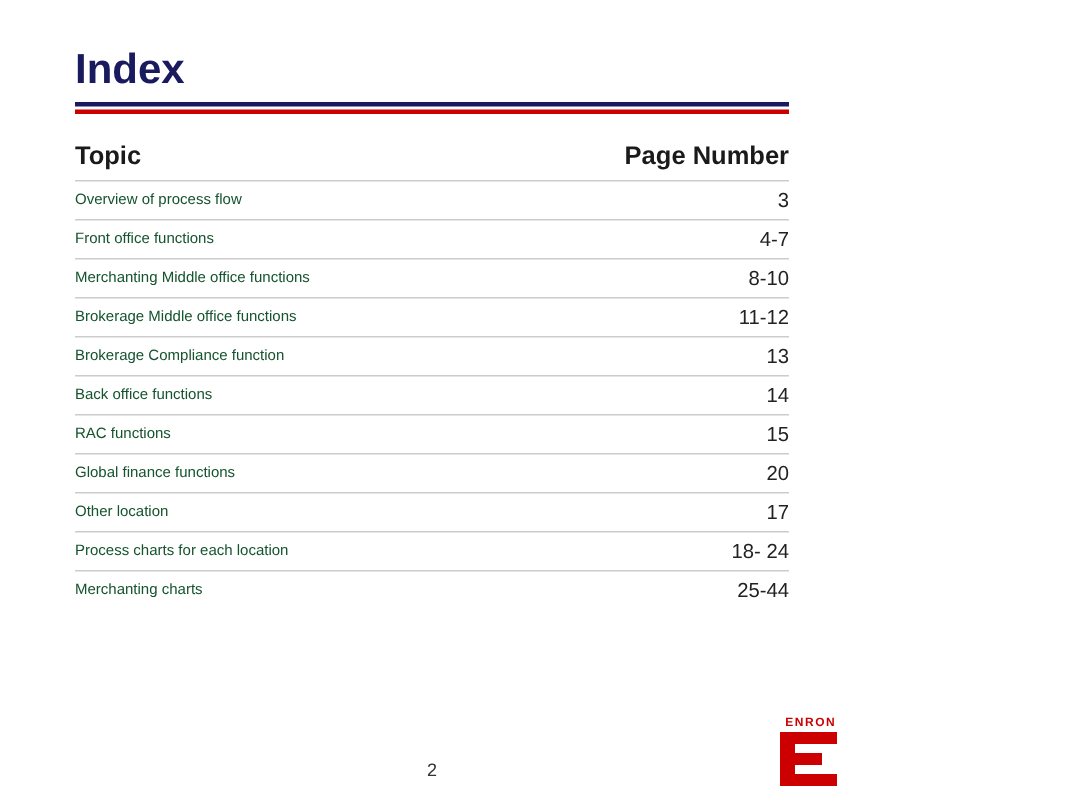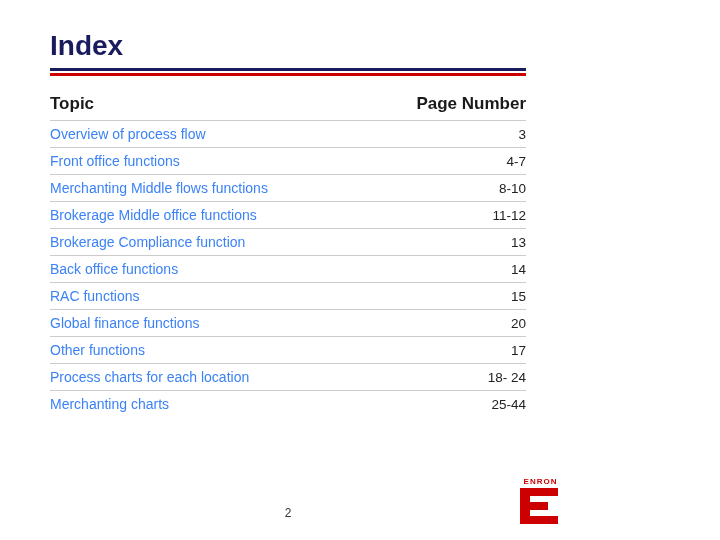--- a/index.html
+++ b/index.html
@@ -65,22 +65,22 @@
 
     .table-row {
       display: flex;
       justify-content: space-between;
       align-items: center;
       padding: 5px 0;
       border-top: 1px solid #cccccc;
     }
 
     .row-topic {
-      font-size: 14px;
-      color: #3b82f6;
+      font-size: 10px;
+      color: #14532d;
     }
 
     .row-page {
       font-size: 13.5px;
       color: #222222;
       min-width: 60px;
       text-align: right;
     }
 
     .page-number-bottom {
@@ -127,21 +127,21 @@
     <div id="rows-container">
         <div class="table-row">
           <span class="row-topic">Overview of process flow</span>
           <span class="row-page">3</span>
         </div>
         <div class="table-row">
           <span class="row-topic">Front office functions</span>
           <span class="row-page">4-7</span>
         </div>
         <div class="table-row">
-          <span class="row-topic">Merchanting Middle flows functions</span>
+          <span class="row-topic">Merchanting Middle office functions</span>
           <span class="row-page">8-10</span>
         </div>
         <div class="table-row">
           <span class="row-topic">Brokerage Middle office functions</span>
           <span class="row-page">11-12</span>
         </div>
         <div class="table-row">
           <span class="row-topic">Brokerage Compliance function</span>
           <span class="row-page">13</span>
         </div>
@@ -151,21 +151,21 @@
         </div>
         <div class="table-row">
           <span class="row-topic">RAC functions</span>
           <span class="row-page">15</span>
         </div>
         <div class="table-row">
           <span class="row-topic">Global finance functions</span>
           <span class="row-page">20</span>
         </div>
         <div class="table-row">
-          <span class="row-topic">Other functions</span>
+          <span class="row-topic">Other location</span>
           <span class="row-page">17</span>
         </div>
         <div class="table-row">
           <span class="row-topic">Process charts for each location</span>
           <span class="row-page">18- 24</span>
         </div>
         <div class="table-row">
           <span class="row-topic">Merchanting charts</span>
           <span class="row-page">25-44</span>
         </div>

